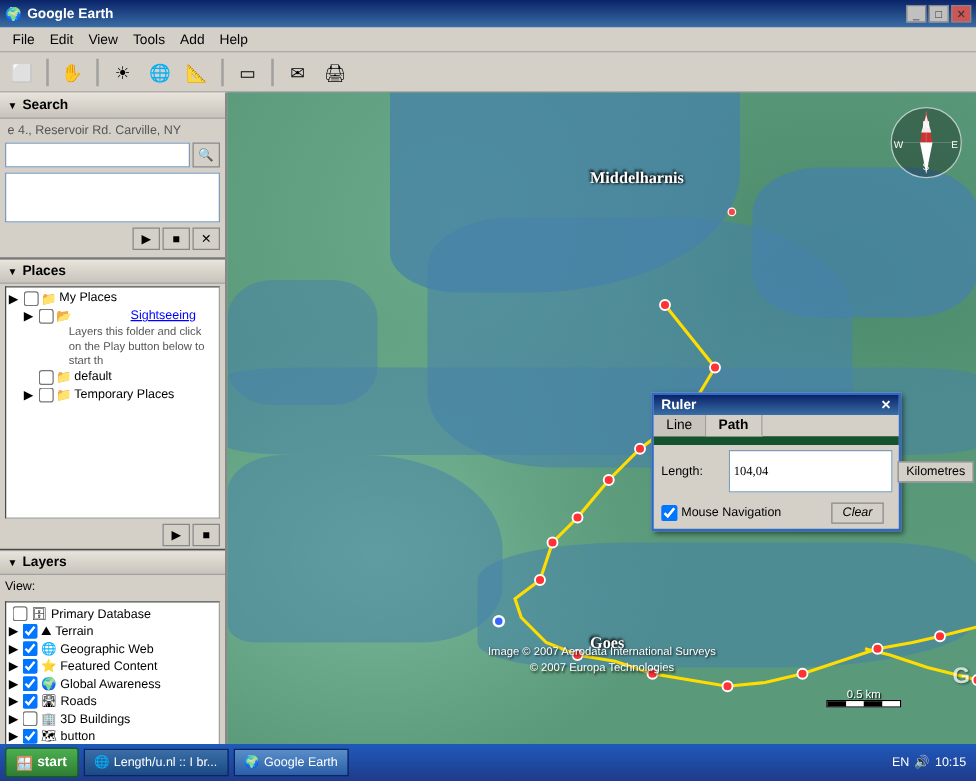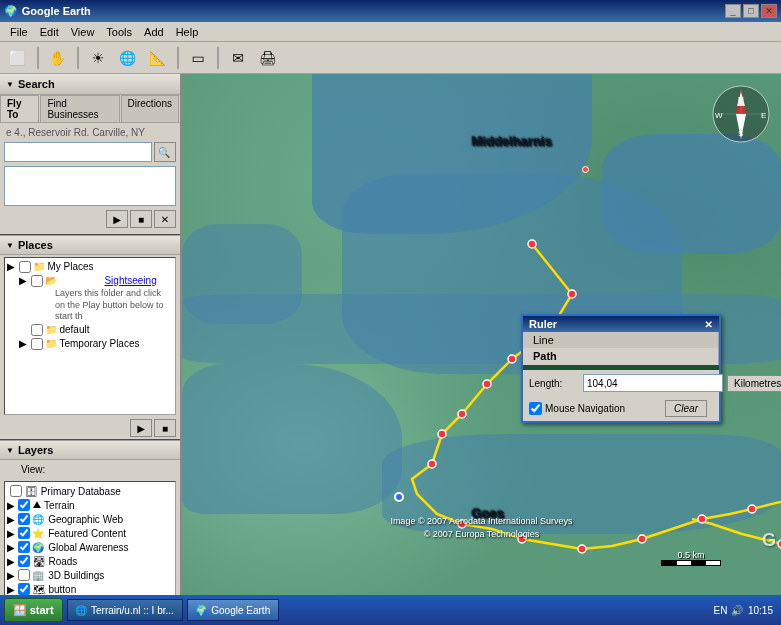--- a/index.html
+++ b/index.html
@@ -219,21 +219,20 @@
 
     
     #layers-section {
       display: flex;
       flex-direction: column;
       max-height: 200px;
     }
     .layers-content {
       padding: 2px 4px;
       background: #d4d0c8;
-      margin-left: 17px;
     }
     .layers-view-row {
       display: flex;
       align-items: center;
       gap: 4px;
       padding: 2px 0;
     }
     .layers-view-label { font-size: 10px; }
     .layers-dropdown {
       height: 18px;
@@ -290,25 +289,26 @@
 
     
     .water-body {
       position: absolute;
       background: rgba(70, 130, 170, 0.75);
     }
 
     
     .city-label {
       position: absolute;
-      color: #0f172a;
+      color: #ffffff;
       font-weight: bold;
       font-size: 13px;
       text-shadow: 1px 1px 2px black, -1px -1px 2px black;
       pointer-events: none;
+      font-family: Liberation Serif, serif;
     }
 
     
     #route-svg {
       position: absolute;
       top: 0; left: 0;
       width: 100%; height: 100%;
       pointer-events: none;
     }
 
@@ -339,22 +339,21 @@
       display: flex;
       align-items: center;
       justify-content: space-between;
     }
     #ruler-title .close-btn {
       cursor: pointer;
       font-size: 10px;
     }
     #ruler-tabs {
       display: flex;
-      border-bottom: 5px solid #14532d;
-      flex-direction: column;
+      border-bottom: 7px solid #14532d;
     }
     .ruler-tab {
       padding: 2px 10px;
       font-size: 11px;
       cursor: pointer;
       border-right: 1px solid #a0a0a0;
       background: #c8c4bc;
     }
     .ruler-tab.active {
       background: #d4d0c8;
@@ -363,25 +362,26 @@
     }
     .ruler-row {
       display: flex;
       align-items: center;
       padding: 4px 6px;
       gap: 4px;
     }
     .ruler-label { font-size: 10px; min-width: 50px; }
     .ruler-value {
       flex: 1;
-      height: 18px;
+      height: 34px;
       border: 1px solid #7f9db9;
       background: white;
       font-size: 10px;
       padding: 1px 3px;
+      font-family: Liberation Serif, serif;
     }
     .ruler-unit-btn {
       padding: 2px 6px;
       background: #d4d0c8;
       border: 1px solid #888;
       font-size: 10px;
       cursor: pointer;
     }
     .ruler-clear-btn {
       padding: 2px 8px;
@@ -559,25 +559,20 @@
 </div>
 
 <div id="main-layout">
 
   <div id="left-panel">
 
     <div id="search-section">
       <div id="search-header">
         <span class="collapse-arrow">▼</span>
         <span>Search</span>
-      </div>
-      <div class="search-tabs">
-        <div class="search-tab active">Fly To</div>
-        <div class="search-tab">Find Businesses</div>
-        <div class="search-tab">Directions</div>
       </div>
       <div class="search-field-label">e 4., Reservoir Rd. Carville, NY</div>
       <div class="search-input-row">
         <input class="search-input" type="text" value="" style="">
         <button class="search-go-btn">🔍</button>
       </div>
       <div class="search-result-box"></div>
       <div class="search-controls">
         <button class="ctrl-btn">▶</button>
         <button class="ctrl-btn">■</button>
@@ -821,21 +816,21 @@
   <span class="status-segment">Eye alt</span>
 </div>
 
 <div id="taskbar" style="position:fixed;bottom:0;left:0;right:0;height:30px;">
   <button id="start-btn">
     <span>🪟</span>
     <span>start</span>
   </button>
   <div class="taskbar-app">
     <span>🌐</span>
-    <span>Terrain/u.nl :: I br...</span>
+    <span>Length/u.nl :: I br...</span>
   </div>
   <div class="taskbar-app" style="background:linear-gradient(to bottom,#5a8ec8,#2a5ea8);">
     <span>🌍</span>
     <span>Google Earth</span>
   </div>
   <div class="taskbar-right">
     <span>EN</span>
     <span>🔊</span>
     <span>10:15</span>
   </div>

